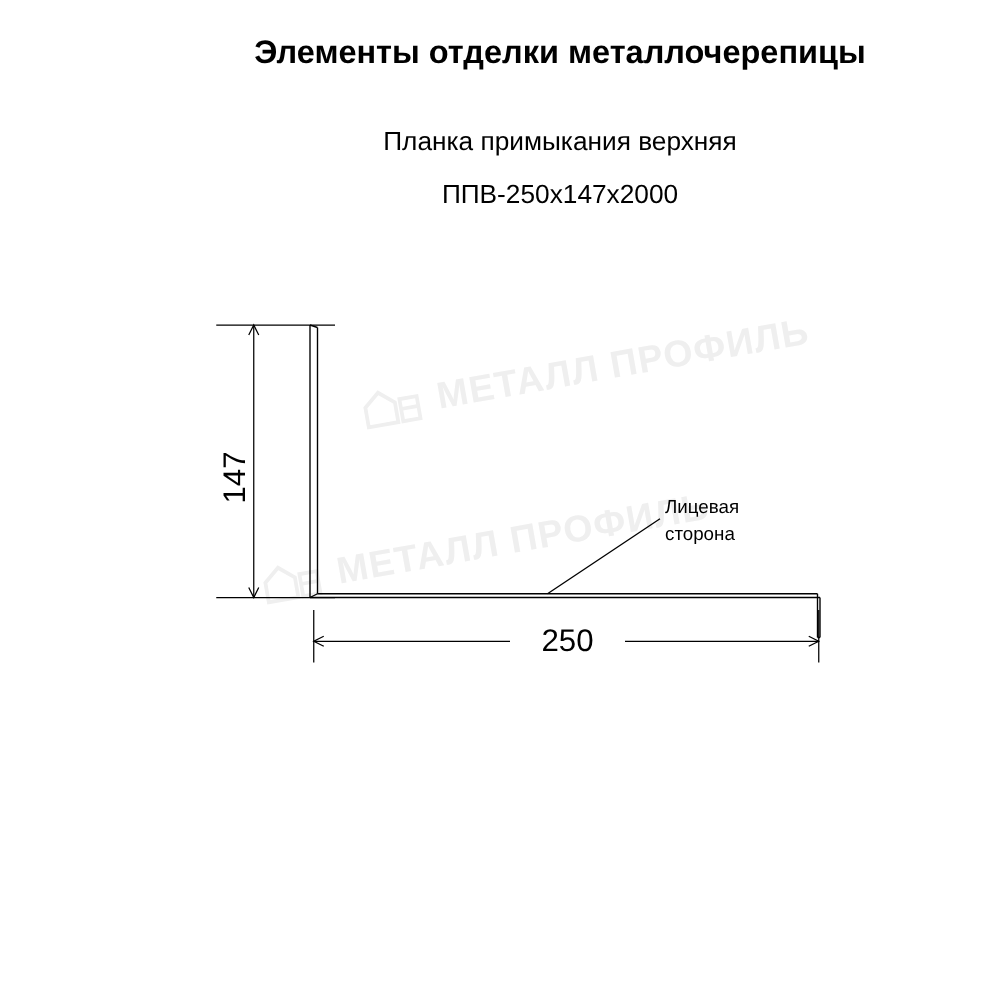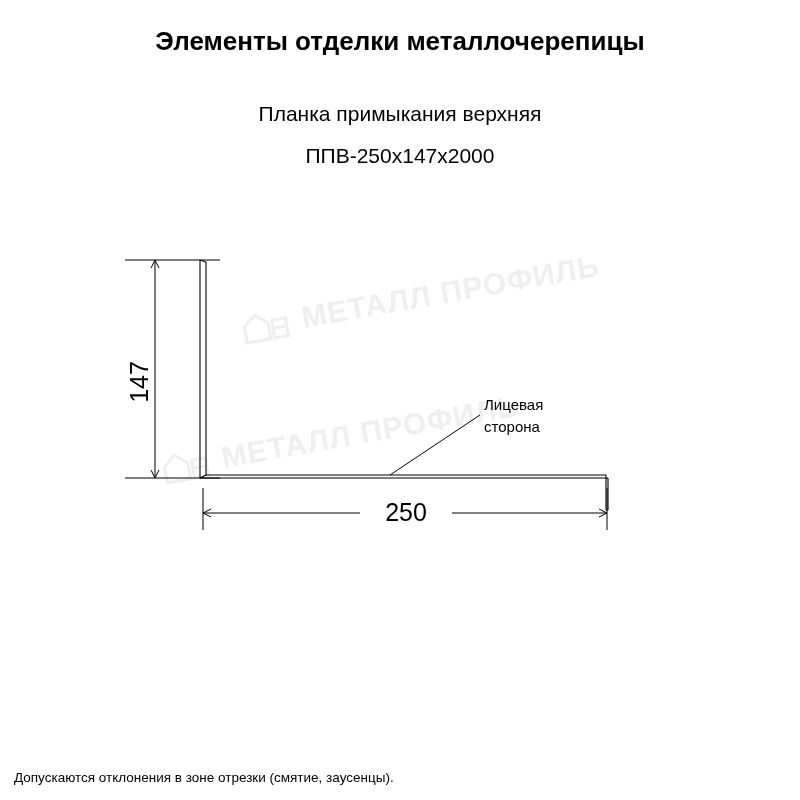--- a/index.html
+++ b/index.html
@@ -12,20 +12,21 @@
     height: 800px;
     position: relative;
     font-family: "Liberation Sans", sans-serif;
     color: #000000;
     overflow: hidden;
   }
 
   .page {
     position: absolute;
     inset: 0;
+    margin-left: 48px;
   }
 
   .title-main {
     position: absolute;
     top: 26px;
     left: 0;
     width: 800px;
     text-align: center;
     font-size: 26px;
     font-weight: bold;
@@ -185,16 +186,15 @@
       <g>
         <path class="thin" d="M 330 265 L 420 205"></path>
         <text class="lbl-text" x="424" y="200">Лицевая</text>
         <text class="lbl-text" x="424" y="222">сторона</text>
       </g>
 
     </svg>
   </div>
 
   <div class="footnotes">
-    <div class="note-line">Допускаются отклонения в зоне отрезки (смятие, заусенцы).</div>
   </div>
 
 </div>
 
 </body></html>

